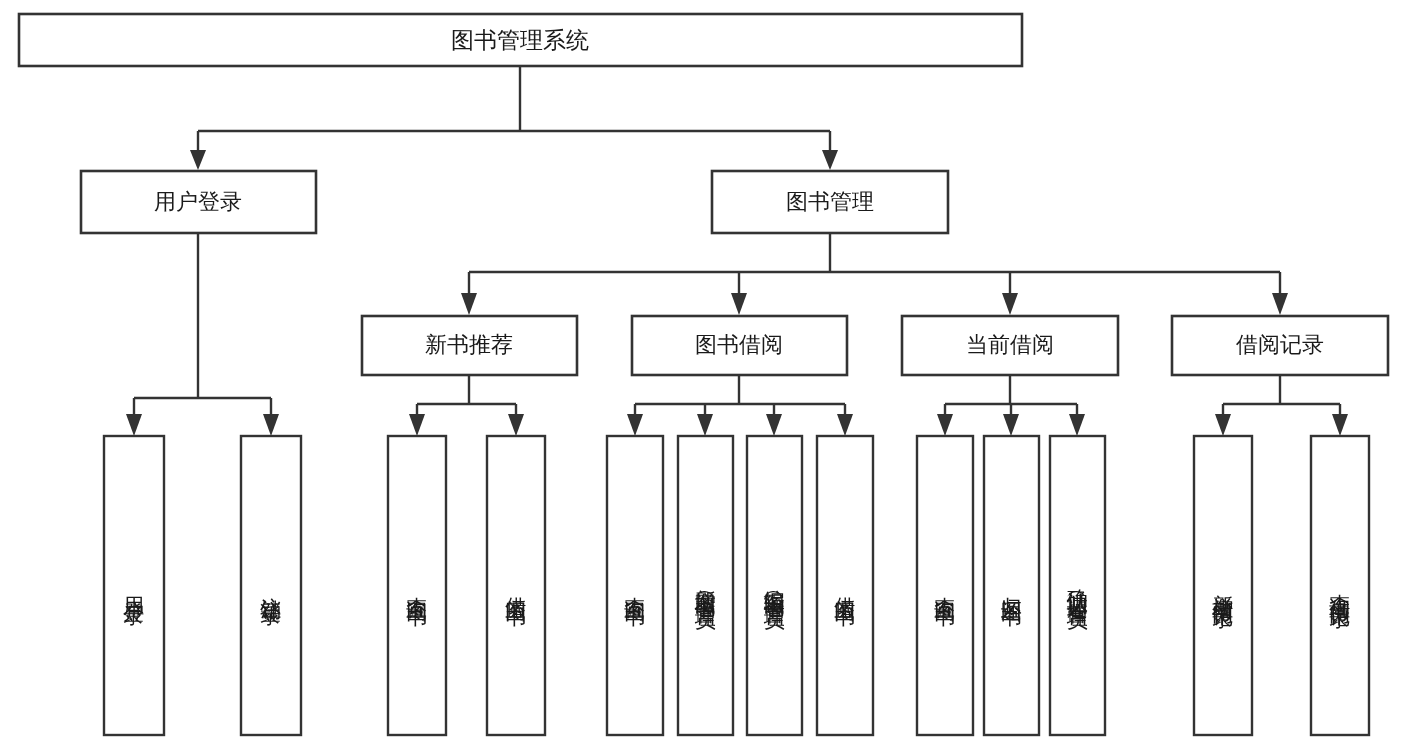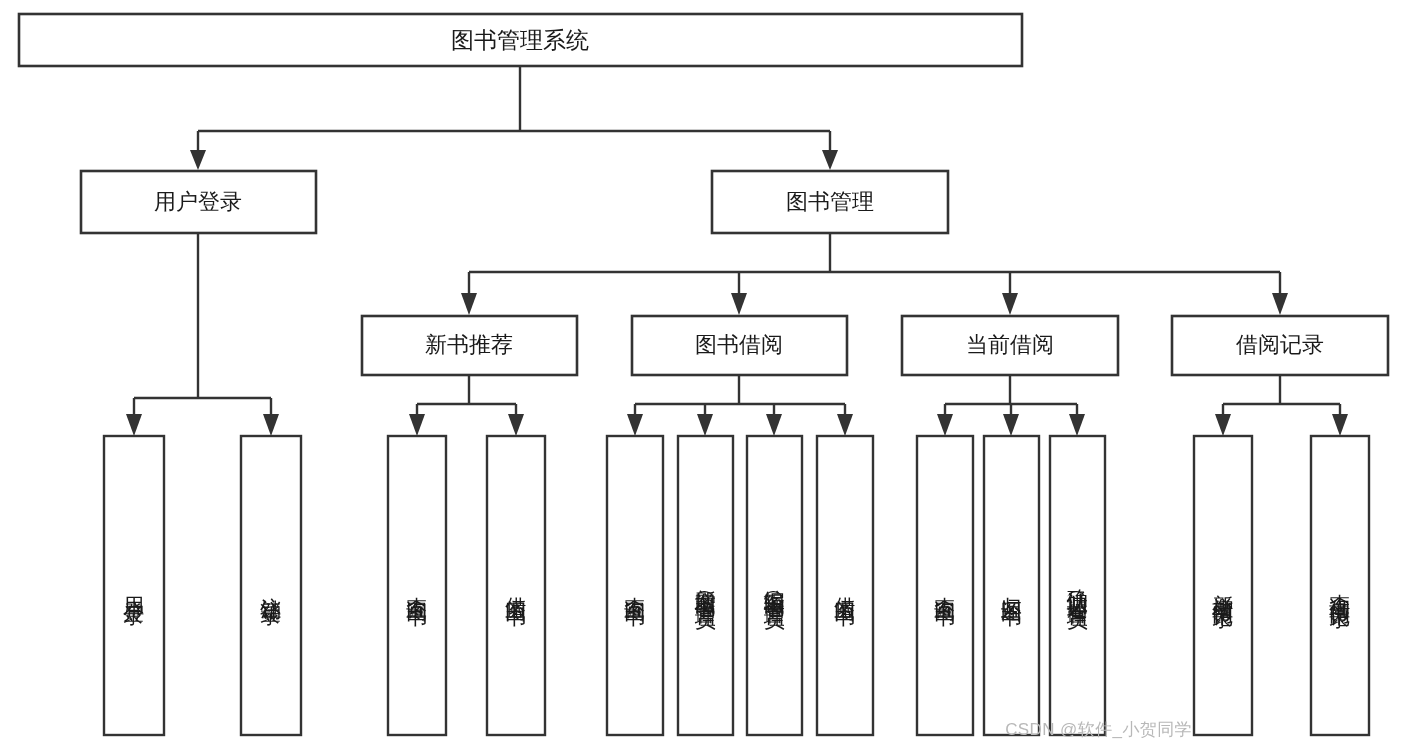--- a/index.html
+++ b/index.html
@@ -214,15 +214,14 @@
   <div class="vlabel" style="left:747px; top:436px; width:55px; height:299px;">编辑图书（管理员）</div>
   <div class="vlabel" style="left:817px; top:436px; width:56px; height:299px;">借阅图书</div>
 
   <div class="vlabel" style="left:917px; top:436px; width:56px; height:299px;">查询图书</div>
   <div class="vlabel" style="left:984px; top:436px; width:55px; height:299px;">归还图书</div>
   <div class="vlabel" style="left:1050px; top:436px; width:55px; height:299px;">确认归还（管理员）</div>
 
   <div class="vlabel" style="left:1194px; top:436px; width:58px; height:299px;">新增借阅记录</div>
   <div class="vlabel" style="left:1311px; top:436px; width:58px; height:299px;">查询借阅记录</div>
 
-  <div class="watermark">CSDN @软件_小贺同学</div>
 
 </div>
 
 </body></html>

